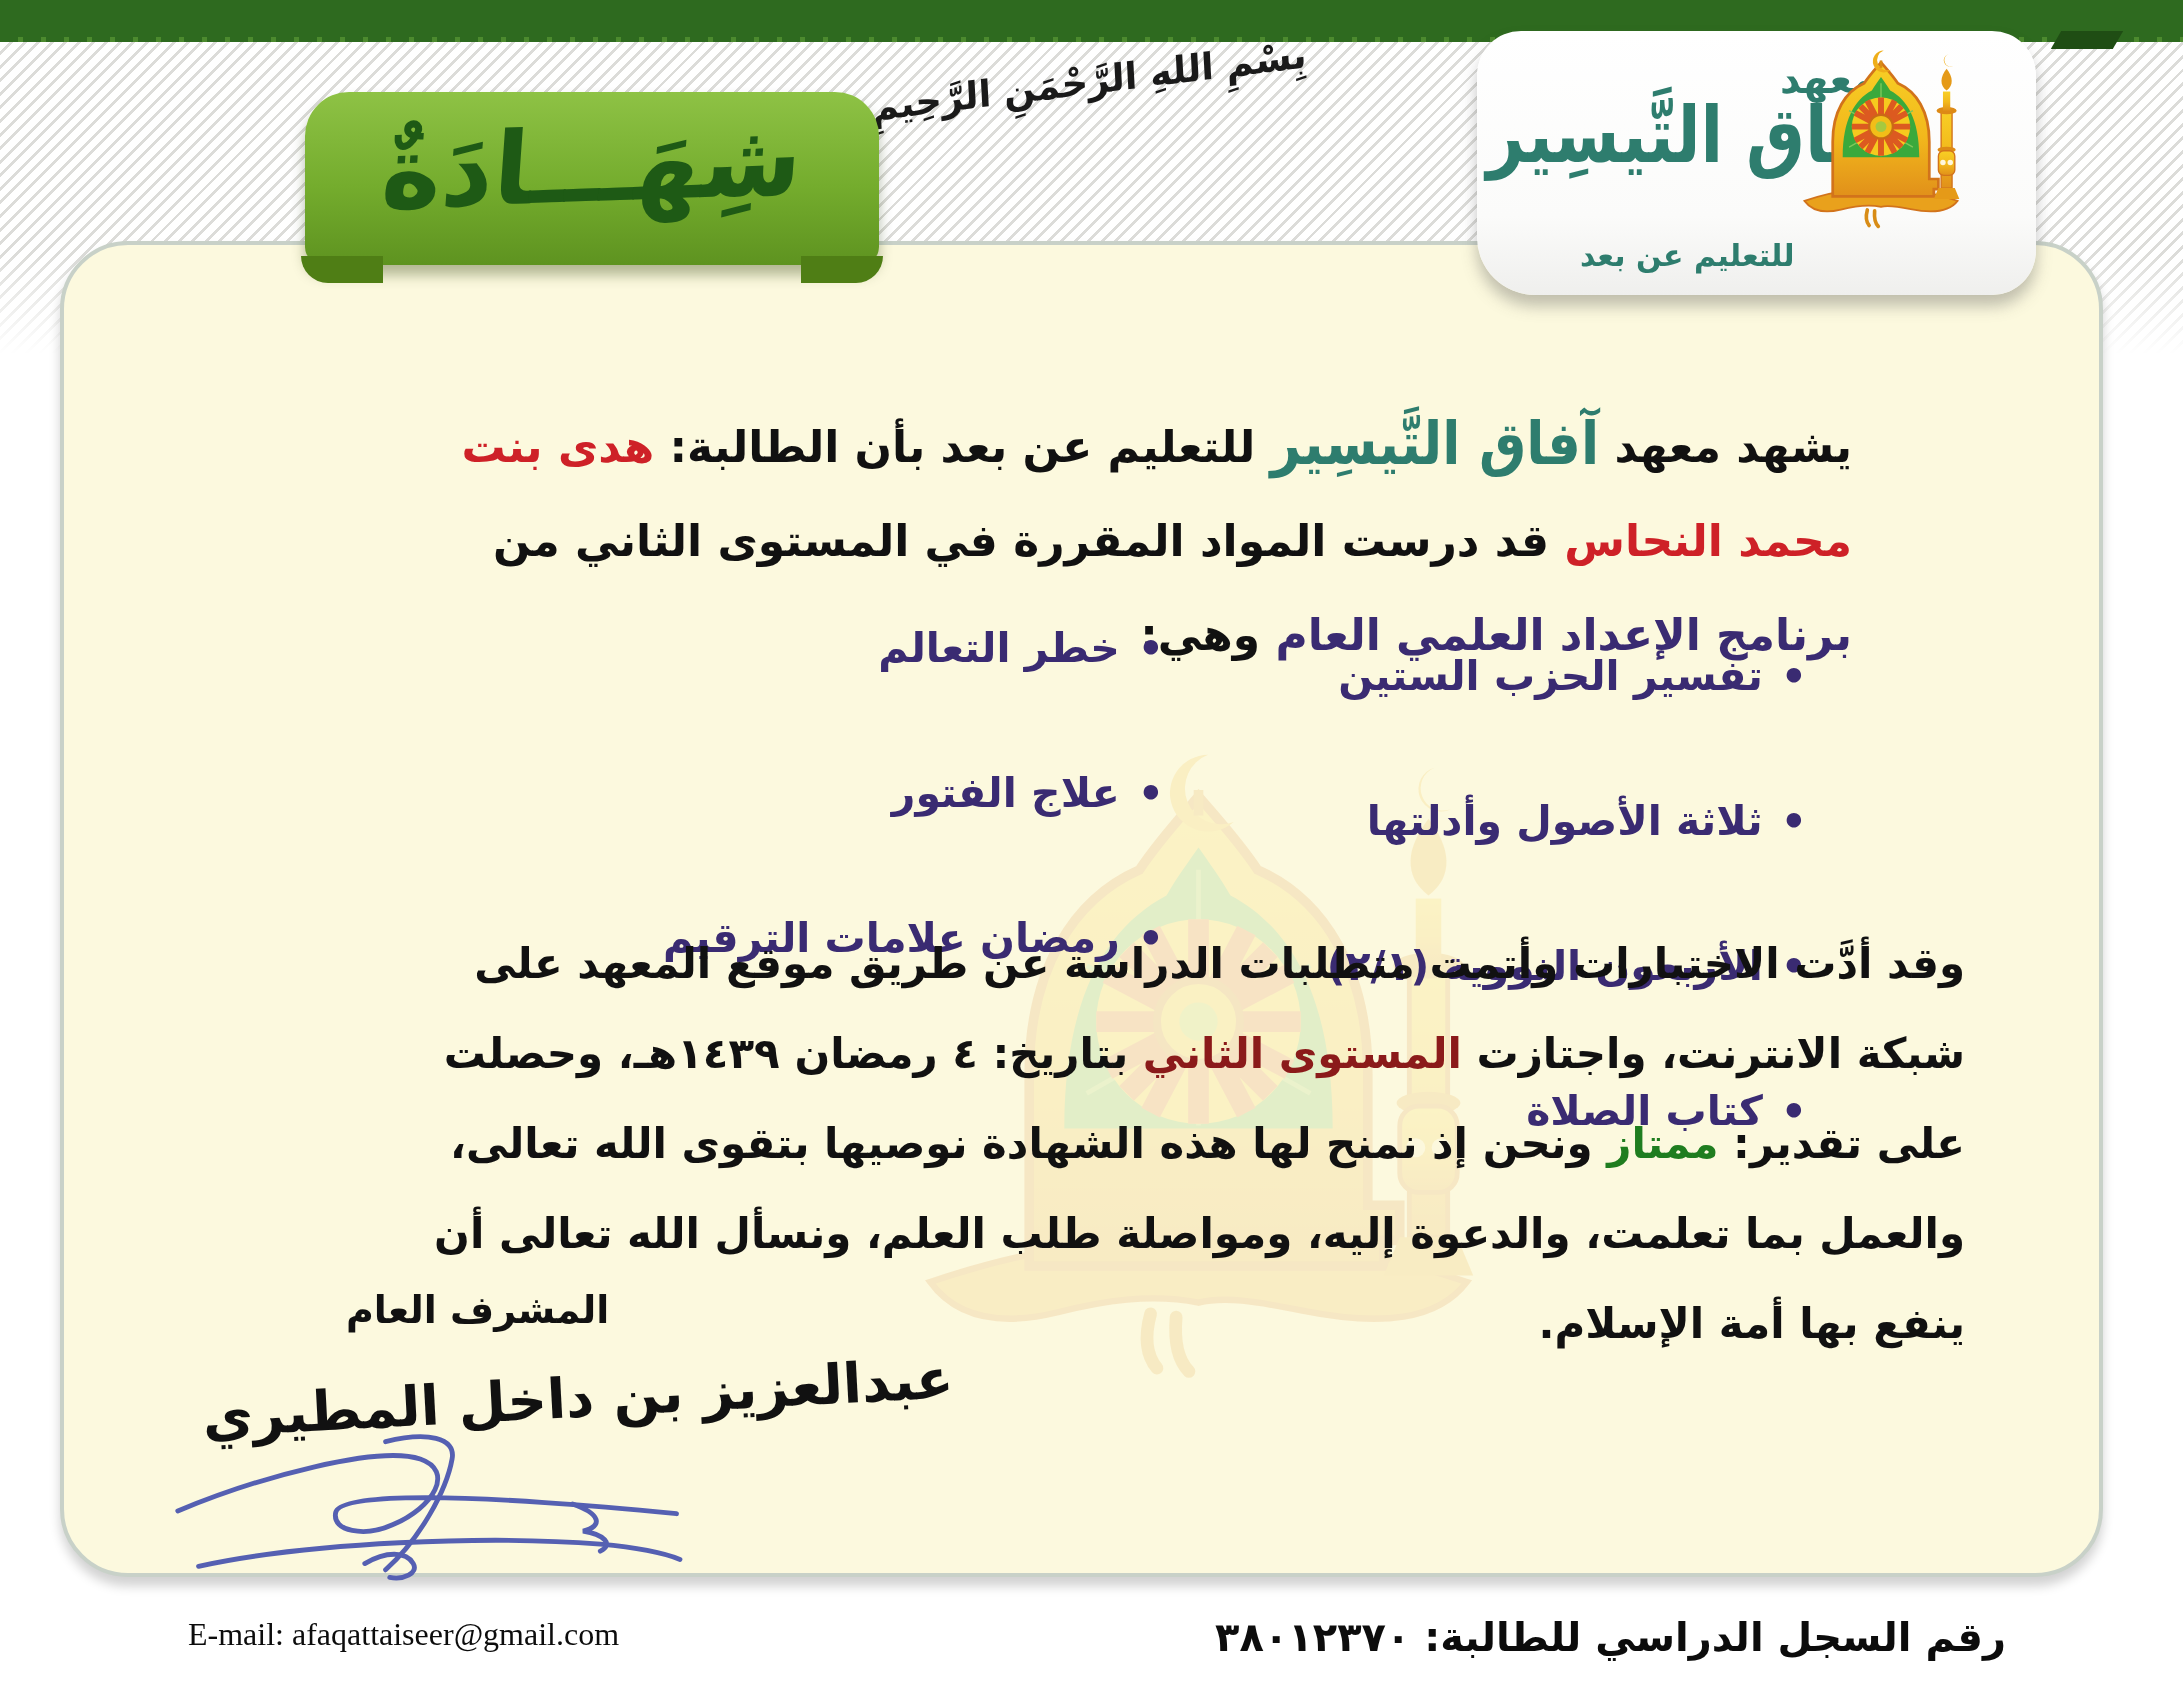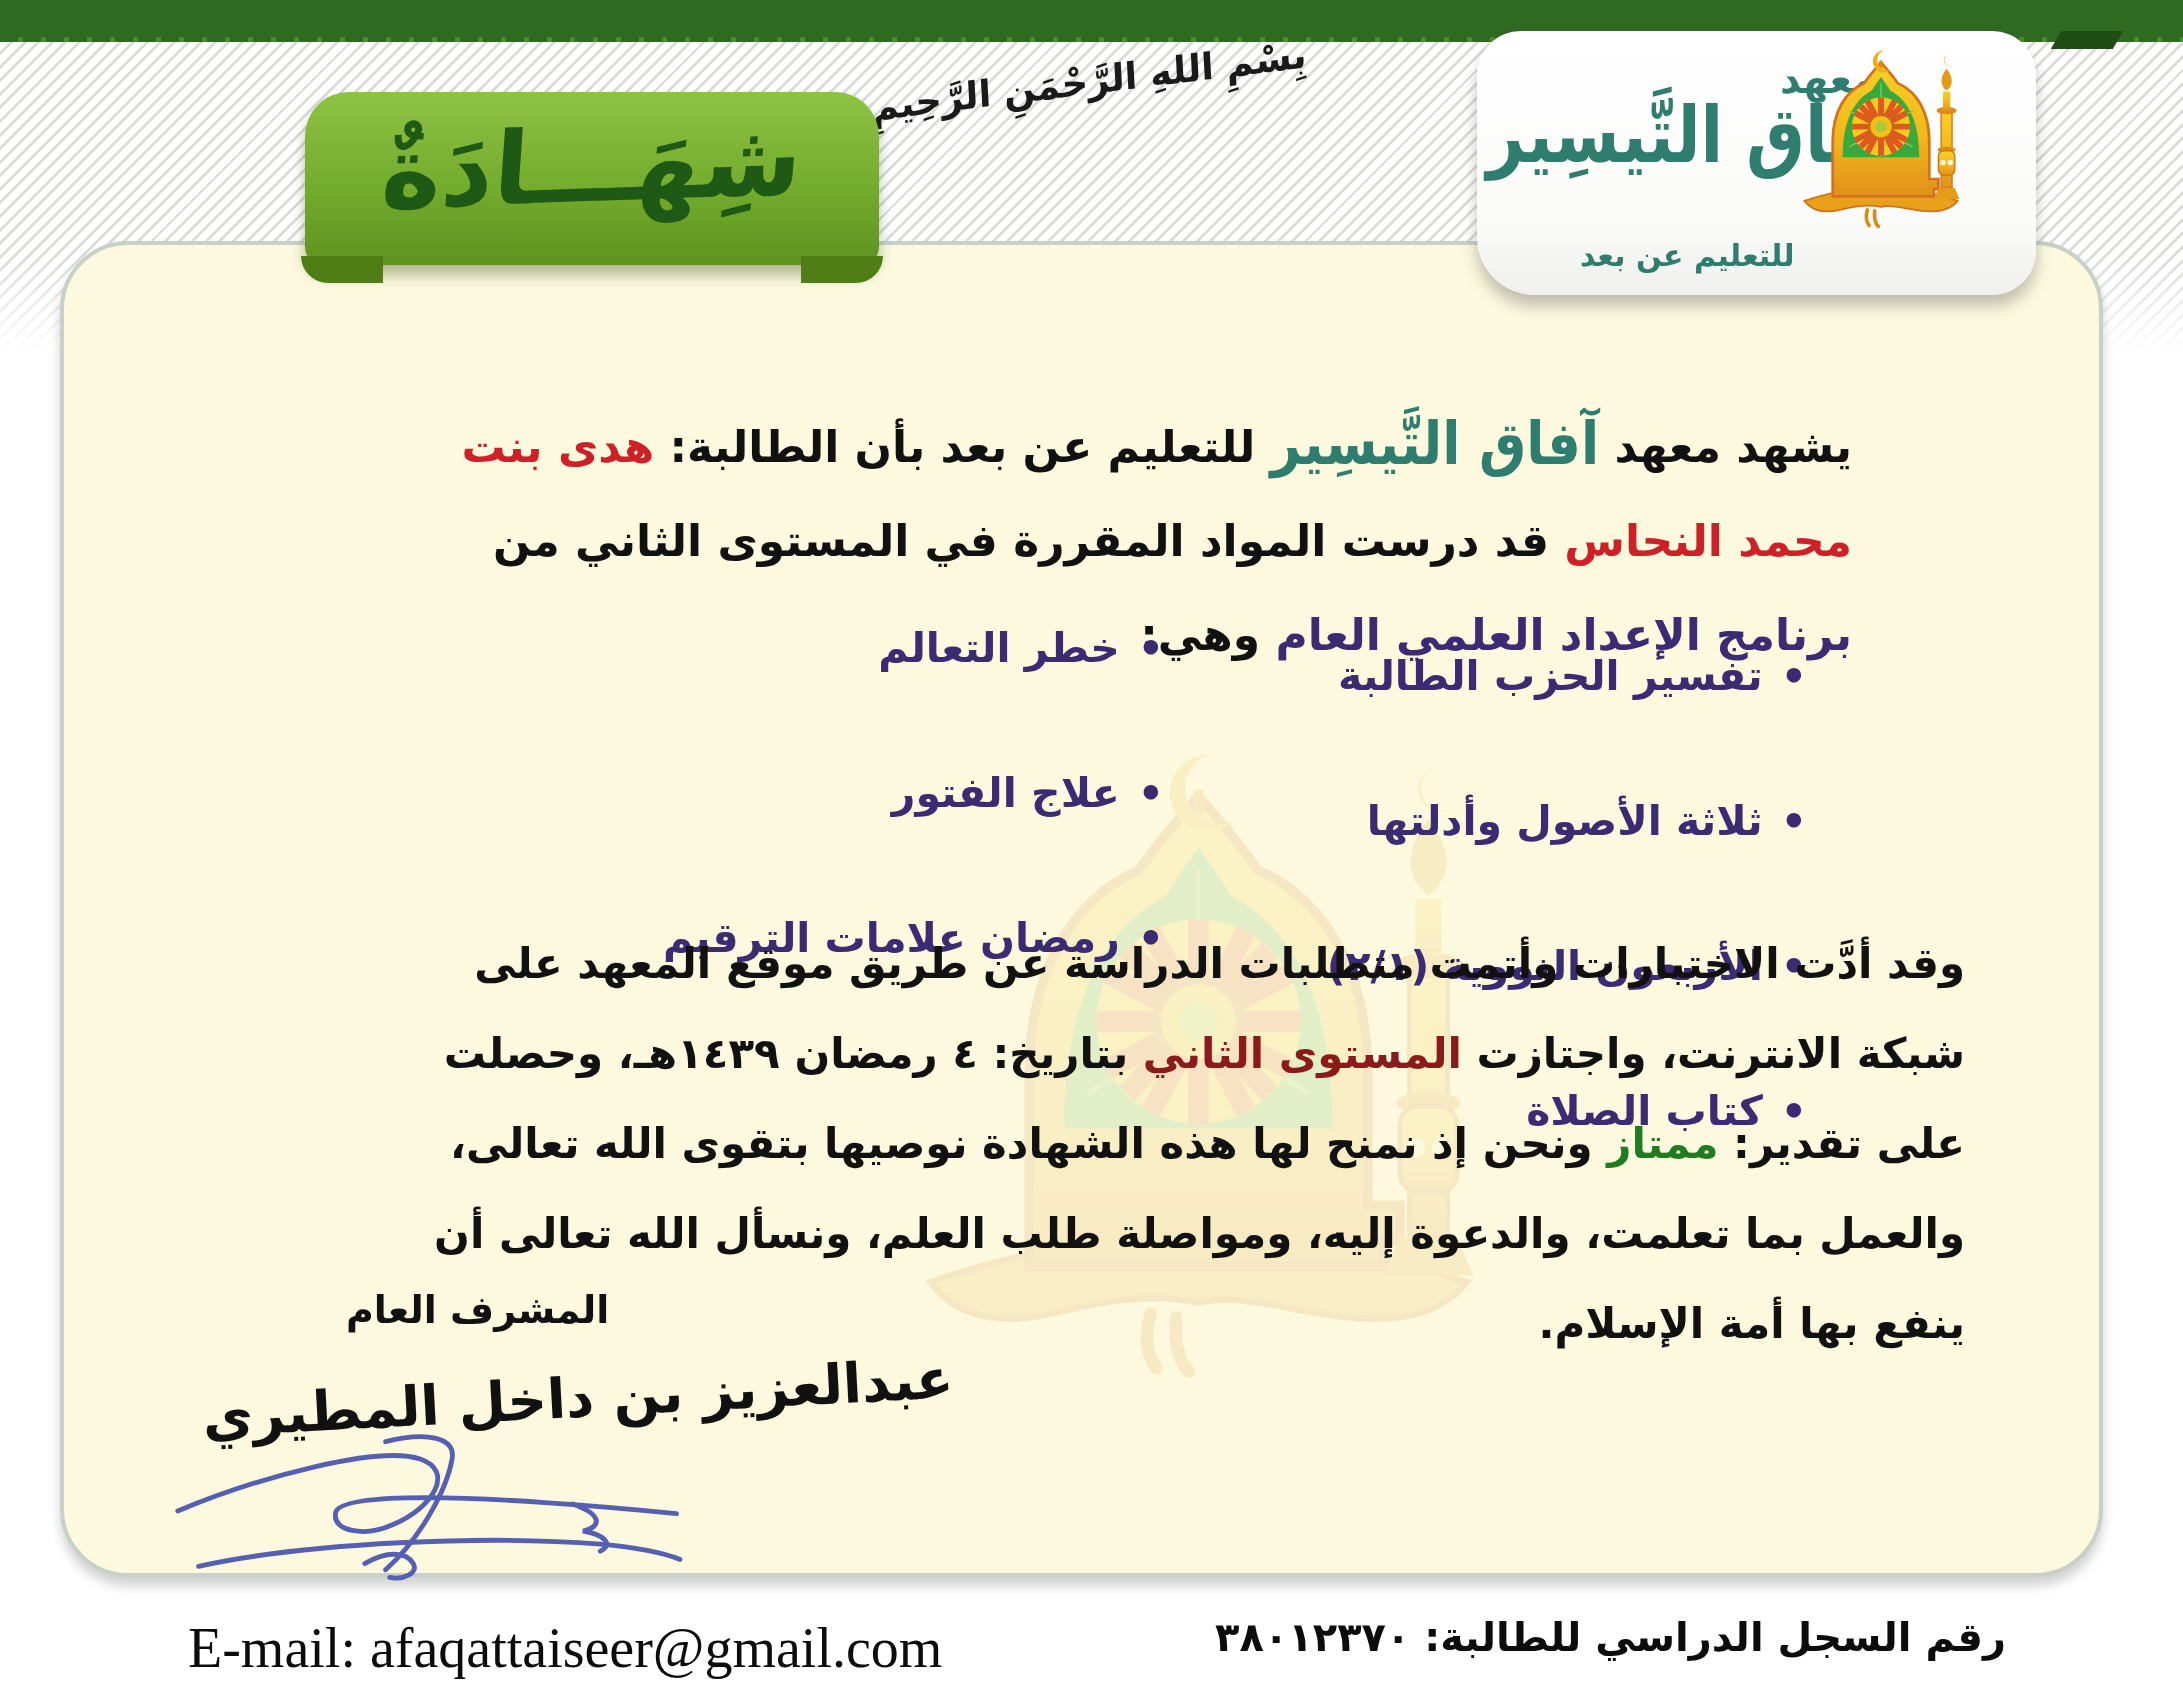--- a/index.html
+++ b/index.html
@@ -68,21 +68,21 @@
   .level{color:#8B1A1A;}
   .grade{color:#1F7D1F;}
 
   
   .sig-role{left:346px;top:1288px;font-size:38px;}
   .sig-name{left:202px;top:1366px;font-size:55px;transform:rotate(-3deg);white-space:nowrap;}
   .sig-draw{position:absolute;left:157px;top:1427px;width:568px;height:154px;z-index:6;}
 
   
   .footer-email{position:absolute;left:188px;top:1616px;z-index:6;
-       font-family:"Liberation Serif",serif;font-size:56px;color:#0c0c0c;}
+       font-family:"Liberation Serif",serif;font-size:32px;color:#0c0c0c;}
   .footer-record{position:absolute;right:177px;top:1614px;z-index:6;direction:rtl;
        font-size:40px;font-weight:700;color:#0c0c0c;white-space:nowrap;}
 </style>
 </head>
 <body>
 
 <div class="page">
 
   <svg width="0" height="0" style="position:absolute">
     <defs>
@@ -148,21 +148,21 @@
     <span>يشهد معهد</span>
     <span class="inline-logo">آفاق التَّيسِير</span>
     <span>للتعليم عن بعد بأن الطالبة:</span>
     <span class="student">هدى بنت محمد النحاس</span>
     <span>قد درست المواد المقررة في المستوى الثاني من</span>
     <span class="program">برنامج الإعداد العلمي العام</span>
     <span>وهي:</span>
   </div>
 
   <div class="artext courses courses-right">
-    <div class="item">تفسير الحزب الطالبة</div>
+    <div class="item">تفسير الحزب الستين</div>
     <div class="item">ثلاثة الأصول وأدلتها</div>
     <div class="item">الأربعون النووية (٢/١)</div>
     <div class="item">كتاب الصلاة</div>
   </div>
   <div class="artext courses courses-left">
     <div class="item">خطر التعالم</div>
     <div class="item">علاج الفتور</div>
     <div class="item">رمضان علامات الترقيم</div>
   </div>
 

